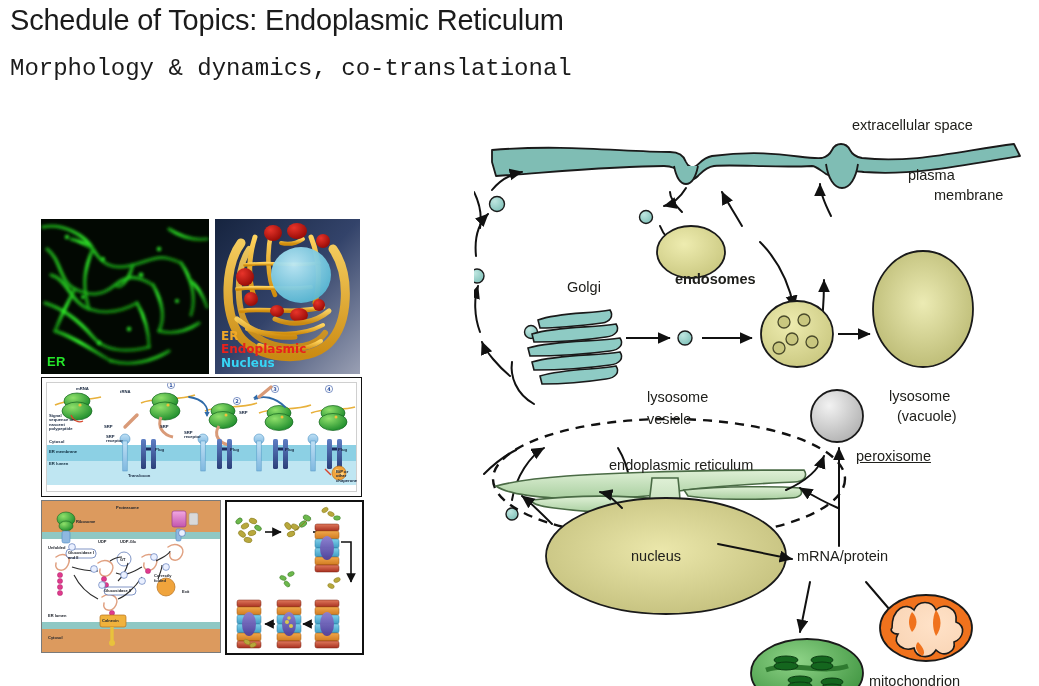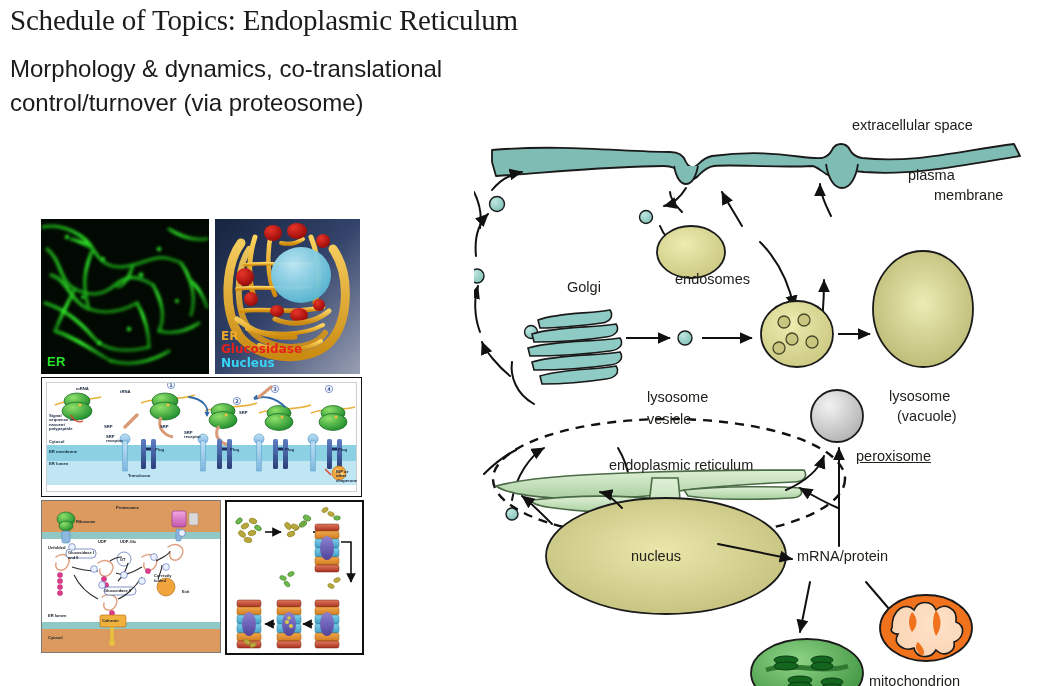--- a/index.html
+++ b/index.html
@@ -6,27 +6,26 @@
   body{
     width:1039px;height:686px;position:relative;overflow:hidden;
     font-family:"Liberation Sans","DejaVu Sans",sans-serif;
     color:#1a1a1a;
   }
   
   #slide-title{
     position:absolute;left:10px;top:4px;width:680px;
     font-size:29px;font-weight:400;letter-spacing:-0.2px;color:#1b1b1b;
     line-height:1.15;
-    font-family:Liberation Serif, serif;
   }
   #slide-subtitle{
     position:absolute;left:10px;top:52px;width:520px;
     font-size:24px;font-weight:400;line-height:1.42;color:#1b1b1b;
   }
-  #slide-subtitle div{white-space:nowrap;}
+  #slide-subtitle div{white-space:nowrap;font-family:Liberation Mono, monospace;}
 
   
   .panel{position:absolute;overflow:hidden;}
 
   
   #panel-er-fluorescence{
     left:41px;top:219px;width:168px;height:155px;
     background:#020802;
   }
   #panel-er-fluorescence .net{position:absolute;inset:0;}
@@ -84,21 +83,20 @@
     line-height:1.25;
   }
 </style>
 </head>
 <body>
 
 <div id="slide-title">Schedule of Topics: Endoplasmic Reticulum</div>
 
 <div id="slide-subtitle">
   <div>Morphology &amp; dynamics, co-translational</div>
-  <div>control/turnover (via proteosome)</div>
 </div>
 
 <div class="panel" id="panel-er-fluorescence">
   <svg class="net" width="168" height="155" viewBox="0 0 168 155">
     <defs>
       <filter id="glow">
           <feGaussianBlur stdDeviation="1.5"></feGaussianBlur>
         </filter>
       <radialGradient id="gfade" cx="45%" cy="35%" r="75%">
         <stop offset="0%" stop-color="#35ff2e" stop-opacity="1"></stop>
@@ -188,21 +186,21 @@
       <ellipse cx="104" cy="86" rx="6" ry="6"></ellipse>
     </g>
 
     <g stroke="url(#er3d)" fill="none" stroke-linecap="round" opacity=".95">
       <path d="M60 100 C 78 108, 100 104, 114 92" stroke-width="5"></path>
       <path d="M22 100 C 36 112, 58 120, 80 118" stroke-width="5"></path>
     </g>
   </svg>
   <div class="legend">
     <div class="l1">ER</div>
-    <div class="l2">Glucosidase</div>
+    <div class="l2">Endoplasmic</div>
     <div class="l3">Nucleus</div>
   </div>
 </div>
 
 <div class="panel" id="panel-srp">
   <div class="inner">
     <svg width="309" height="108" viewBox="0 0 309 108">
       <defs>
         <radialGradient id="ribo" cx="35%" cy="30%" r="75%">
           <stop offset="0%" stop-color="#8fe06a"></stop>
@@ -758,21 +756,21 @@
         <path d="M462 506 C 468 514, 468 524, 462 532 C 458 524, 458 514, 462 506 Z"></path>
         <path d="M444 538 C 450 544, 452 550, 448 552 C 442 548, 440 542, 444 538 Z"></path>
       </g>
     </g>
   </svg>
 
   <div class="dlabel" style="left:378px;top:12px;">extracellular space</div>
   <div class="dlabel" style="left:434px;top:62px;">plasma</div>
   <div class="dlabel" style="left:448px;top:82px;margin-left:12px;">membrane</div>
   <div class="dlabel" style="left:93px;top:174px;">Golgi</div>
-  <div class="dlabel" style="left:201px;top:166px;">endosomes</div>
+  <div class="dlabel" style="left:201px;top:166px;font-weight:bold;">endosomes</div>
   <div class="dlabel" style="left:415px;top:283px;">lysosome</div>
   <div class="dlabel" style="left:415px;top:303px;margin-left:8px;">(vacuole)</div>
   <div class="dlabel" style="left:173px;top:284px;">lysosome</div>
   <div class="dlabel" style="left:173px;top:306px;">vesicle</div>
   <div class="dlabel" style="left:135px;top:352px;">endoplasmic reticulum</div>
   <div class="dlabel" style="left:382px;top:343px;text-decoration:underline;">peroxisome</div>
   <div class="dlabel" style="left:157px;top:443px;">nucleus</div>
   <div class="dlabel" style="left:323px;top:443px;">mRNA/protein</div>
 
   <div class="dlabel" style="left:395px;top:568px;">mitochondrion</div>

